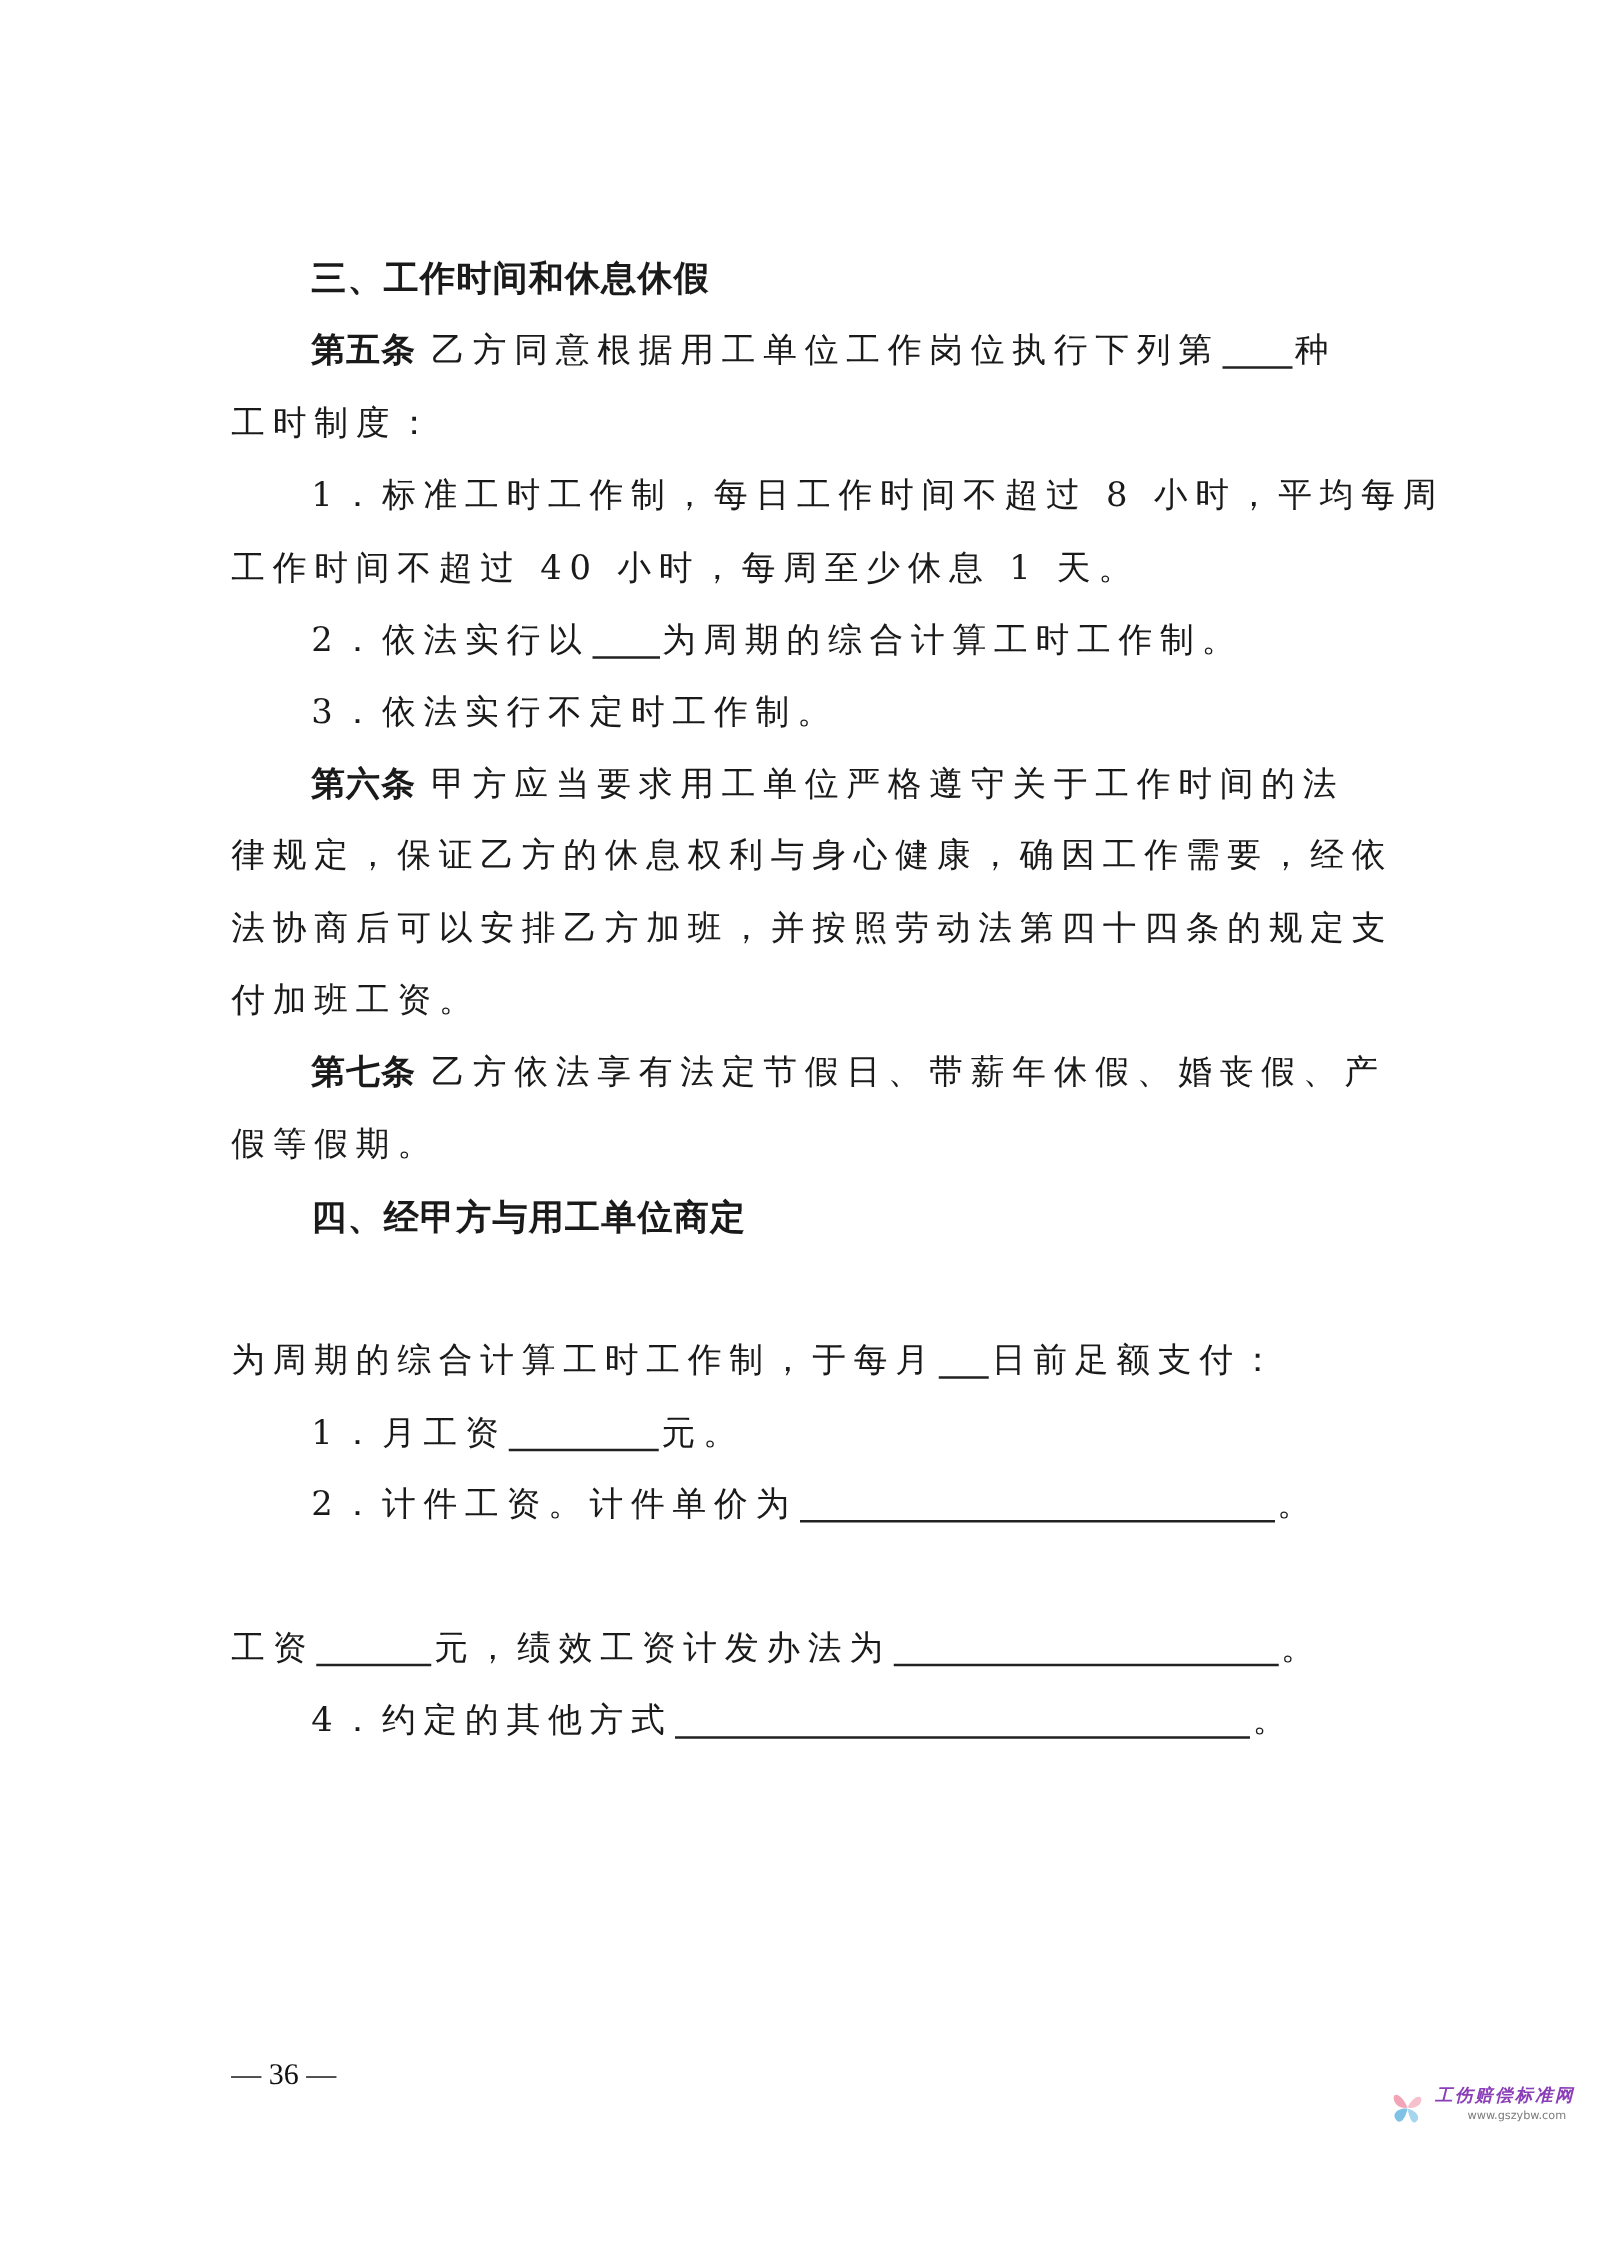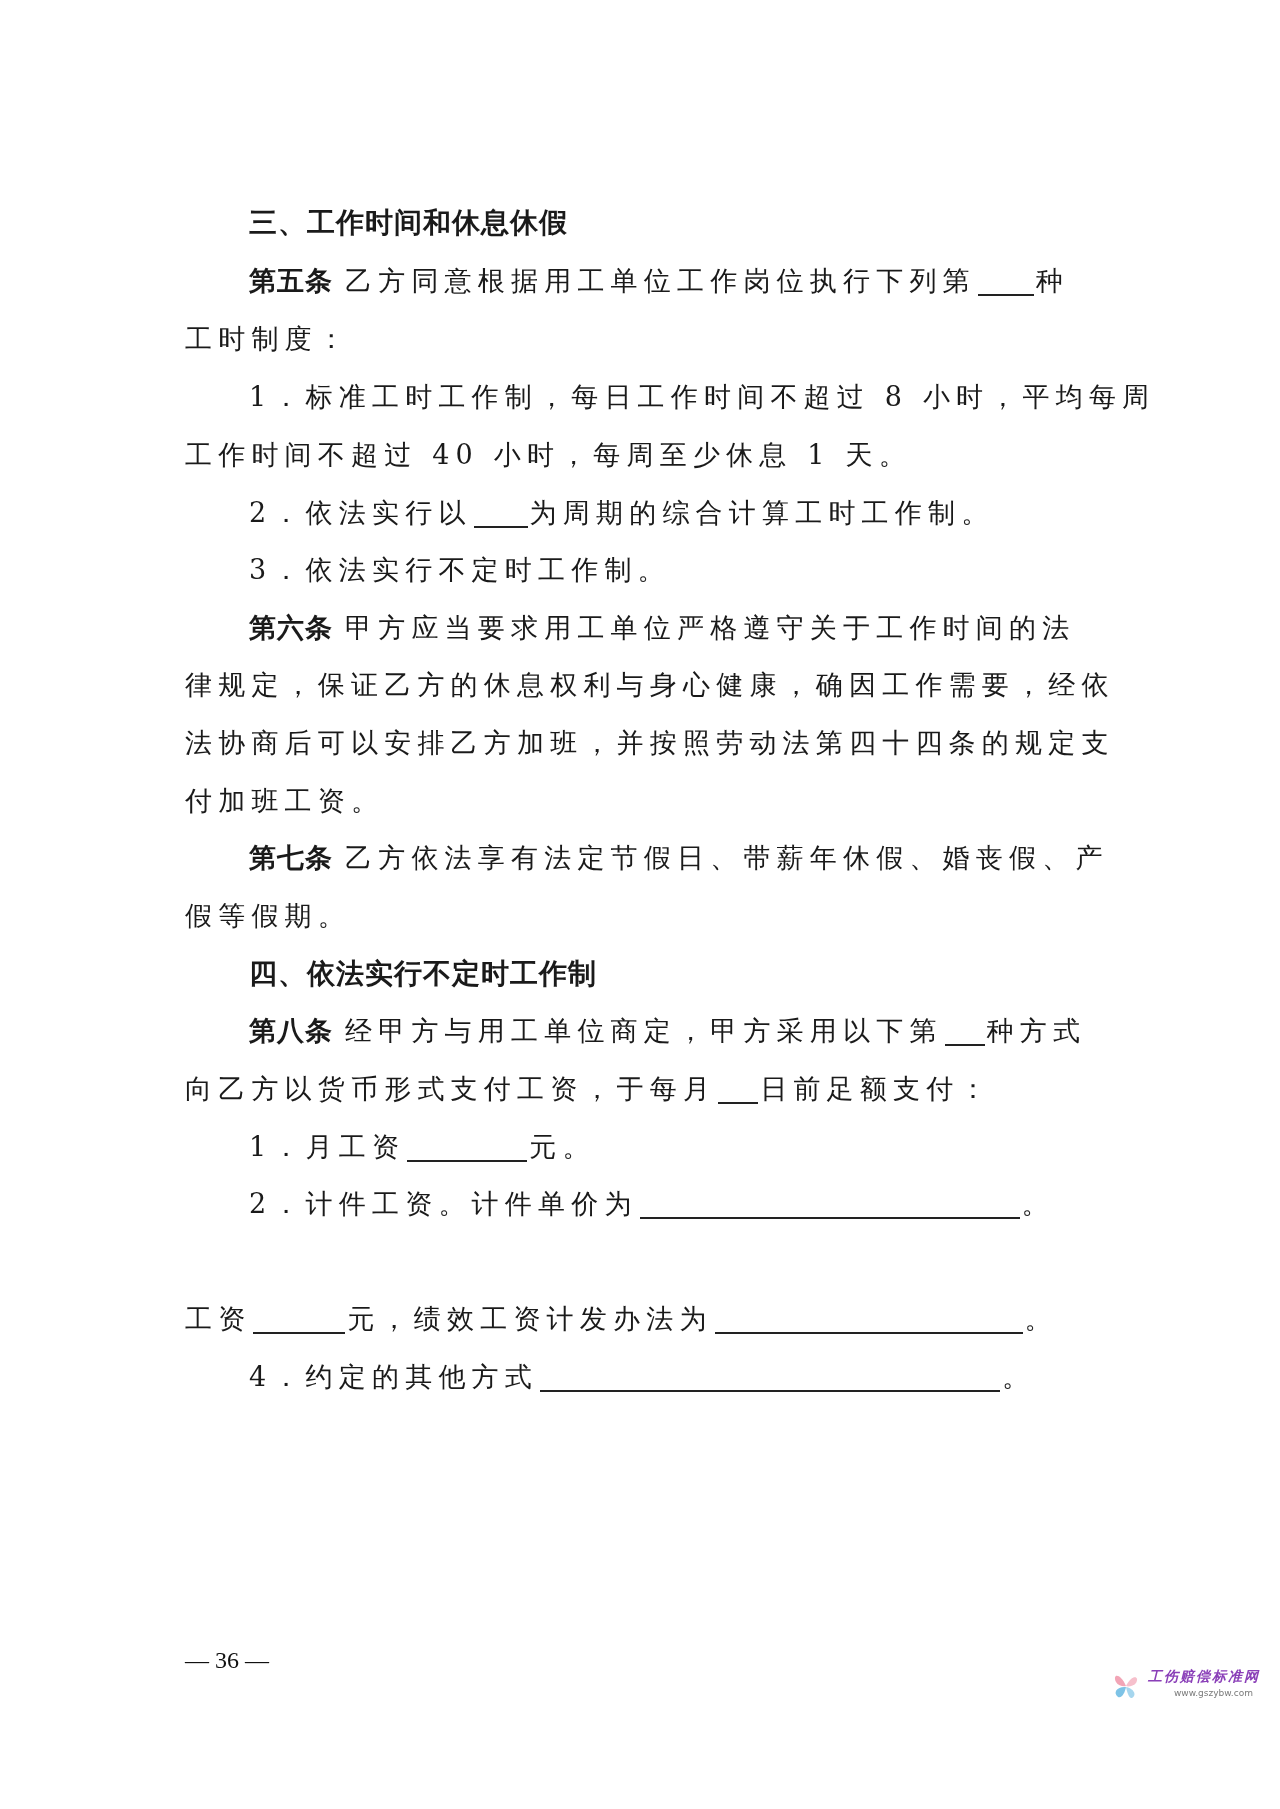--- a/index.html
+++ b/index.html
@@ -45,27 +45,24 @@
   </div>
   <div class="line" style="top:656px">律规定，保证乙方的休息权利与身心健康，确因工作需要，经依</div>
   <div class="line" style="top:714px">法协商后可以安排乙方加班，并按照劳动法第四十四条的规定支</div>
   <div class="line" style="top:772px">付加班工资。</div>
 
   <div class="line indent" style="top:829px">
     <span class="art">第七条</span><span>乙方依法享有法定节假日、带薪年休假、婚丧假、产</span>
   </div>
   <div class="line" style="top:887px">假等假期。</div>
 
-  <div class="line indent heading" style="top:945px">四、依法实行不定时工作制</div>
+  <div class="line indent heading" style="top:945px">四、经甲方与用工单位商定</div>
 
-  <div class="line indent" style="top:1002px">
-    <span class="art">第八条</span><span>经甲方与用工单位商定，甲方采用以下第</span><span class="blank" style="width:40px"></span><span>种方式</span>
-  </div>
   <div class="line" style="top:1060px">
-    <span>向乙方以货币形式支付工资，于每月</span><span class="blank" style="width:40px"></span><span>日前足额支付：</span>
+    <span>为周期的综合计算工时工作制，于每月</span><span class="blank" style="width:40px"></span><span>日前足额支付：</span>
   </div>
 
   <div class="line indent" style="top:1118px">
     <span>1．月工资</span><span class="blank" style="width:120px"></span><span>元。</span>
   </div>
   <div class="line indent" style="top:1175px">
     <span>2．计件工资。计件单价为</span><span class="blank" style="width:380px"></span><span>。</span>
   </div>
   <div class="line" style="top:1290px">
     <span>工资</span><span class="blank" style="width:92px"></span><span>元，绩效工资计发办法为</span><span class="blank" style="width:308px"></span><span>。</span>

